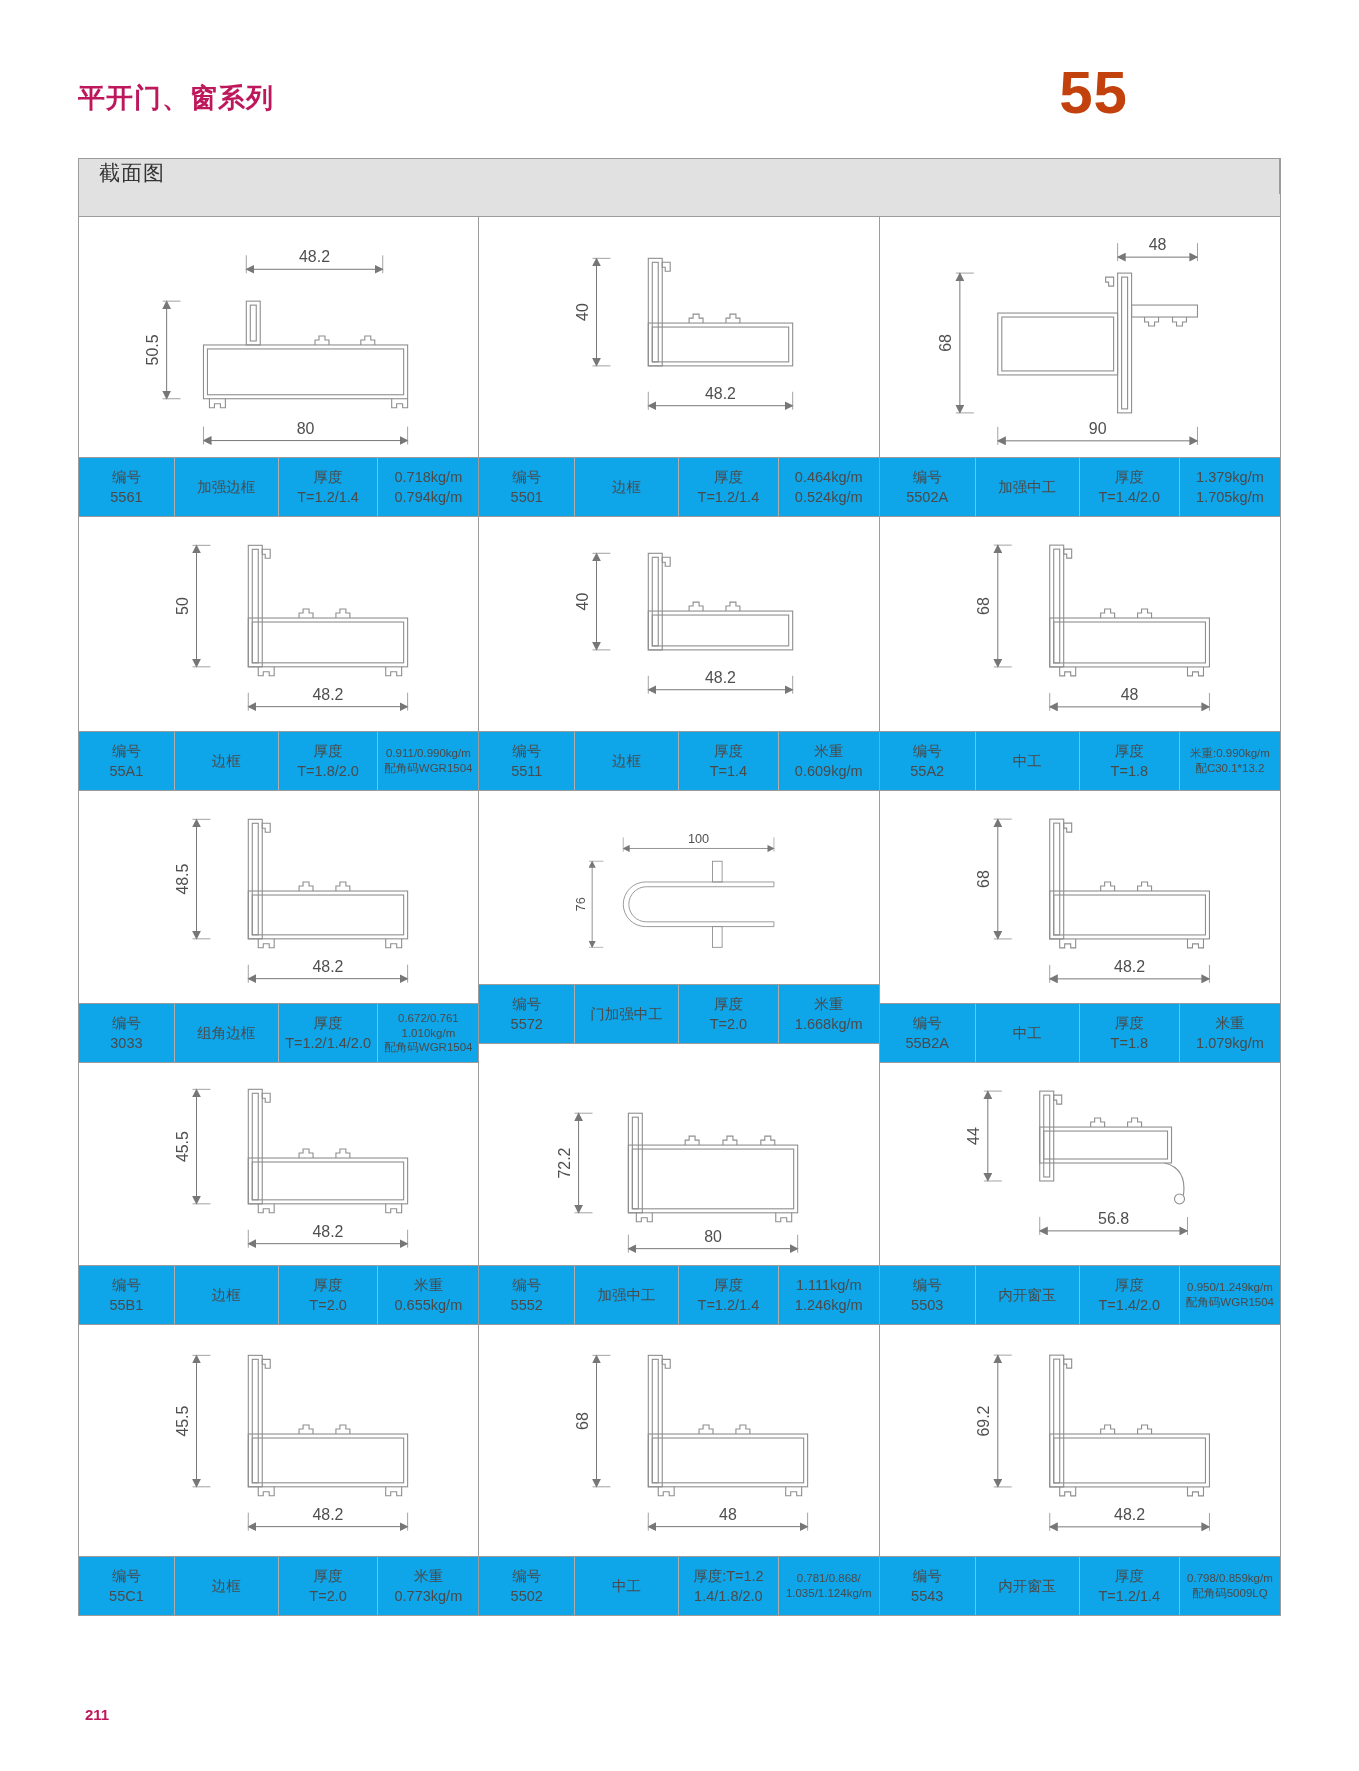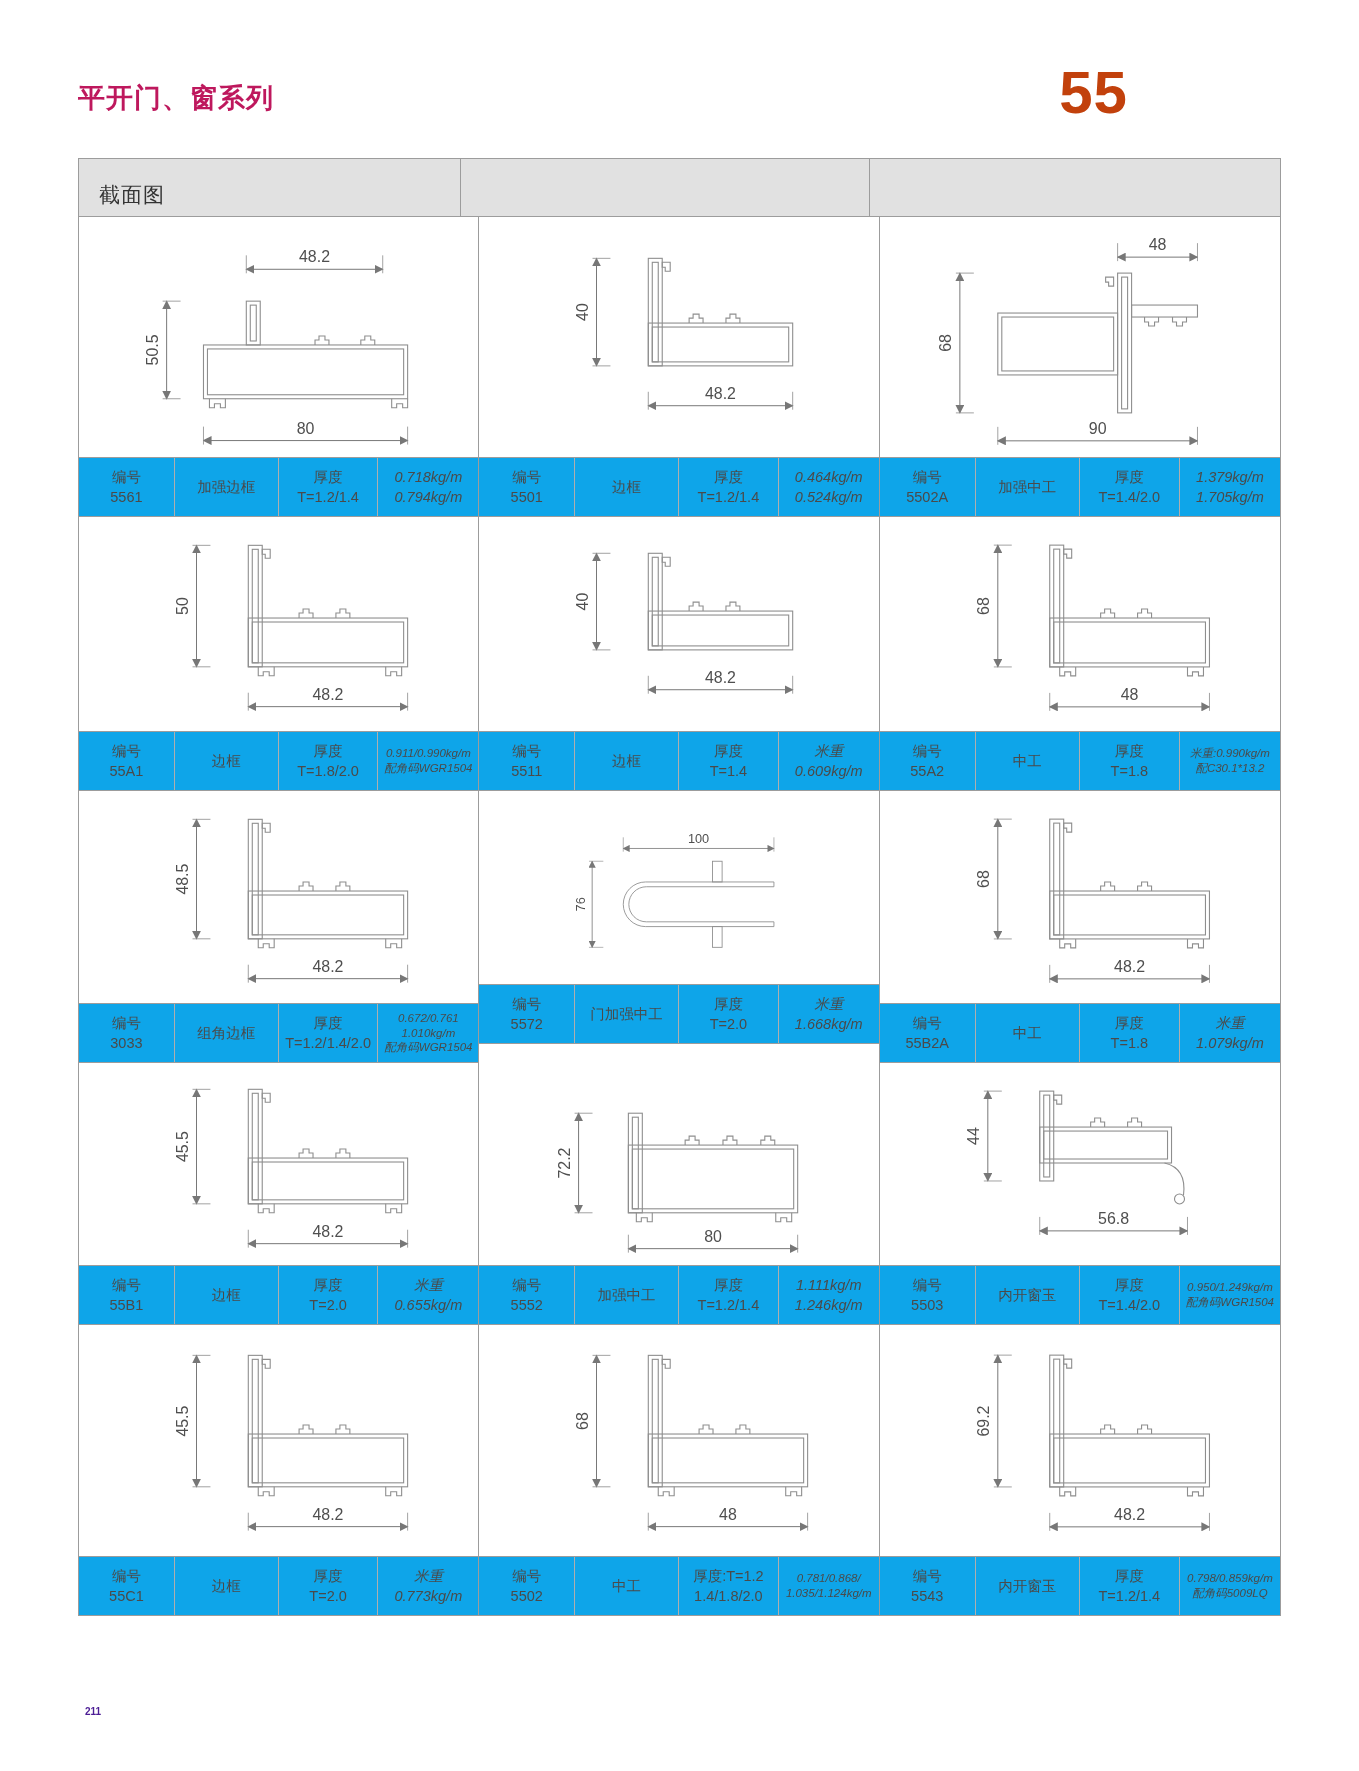--- a/index.html
+++ b/index.html
@@ -8,42 +8,42 @@
     font-family:"Liberation Sans","DejaVu Sans",sans-serif;
     color:#4a4a4a;position:relative;overflow:hidden;
   }
   .page-header{position:absolute;left:78px;top:72px;width:1203px;height:60px;}
   .series-title{position:absolute;left:0;top:8px;font-size:27px;font-weight:700;color:#be185d;letter-spacing:1px;}
   .series-number{position:absolute;right:153px;top:-14px;font-size:60px;font-weight:700;color:#c2410c;letter-spacing:1px;}
   .catalog-table{
     position:absolute;left:78px;top:158px;width:1203px;
     border:1px solid #9c9c9c;box-sizing:border-box;background:#fff;
   }
-  .band{display:grid;grid-template-columns:1fr 1fr 1fr;background:#e1e1e1;height:57px;border-bottom:1px solid #9c9c9c;gap:28px;}
+  .band{display:grid;grid-template-columns:1fr;background:#e1e1e1;height:57px;border-bottom:1px solid #9c9c9c;gap:28px;}
   .band > div{border-right:1px solid #9c9c9c;display:flex;align-items:flex-end;padding:0 0 7px 20px;box-sizing:border-box;}
   .band > div:last-child{border-right:none;}
   .band .band-label{font-size:21px;color:#333;letter-spacing:1px;}
   .trow{display:grid;grid-template-columns:1fr 1fr 1fr;}
   .cell{border-right:1px solid #9c9c9c;display:flex;flex-direction:column;min-width:0;}
   .cell:last-child{border-right:none;}
   .drawing{width:100%;position:relative;background:#fff;}
   .drawing svg{display:block;width:100%;height:100%;}
   .strip{
     display:grid;grid-template-columns:24% 26% 25% 25%;
     background:#0ea5e9;height:58px;border-top:1px solid #9c9c9c;border-bottom:1px solid #9c9c9c;
   }
   .trow:last-child .strip{border-bottom:none;}
   .strip > div{
     display:flex;flex-direction:column;justify-content:center;align-items:center;
     border-right:1px solid #aeaeae;color:#4a4a4a;font-size:14.5px;line-height:1.38;
     box-sizing:border-box;overflow:hidden;text-align:center;padding:0 2px;
   }
-  .strip > div:last-child{border-right:none;font-style:italic;}
+  .strip > div:last-child{border-right:none;}
   .strip .small{font-size:11.5px;line-height:1.3;}
-  .page-footer{position:absolute;left:85px;top:1706px;font-size:10px;font-weight:700;color:#4c1d95;}
+  .page-footer{position:absolute;left:85px;top:1706px;font-size:15px;font-weight:700;color:#be185d;}
   
   .prof{stroke:#8e8e8e;stroke-width:1.1;fill:none;stroke-linejoin:miter;}
   .dim{stroke:#777;stroke-width:1;fill:none;}
   .ext{stroke:#8a8a8a;stroke-width:0.8;}
   .dimtxt{fill:#4f4f4f;font-size:16px;font-family:"Liberation Sans","DejaVu Sans",sans-serif;}
 </style>
 </head>
 <body>
 
 <svg width="0" height="0" style="position:absolute" aria-hidden="true">

